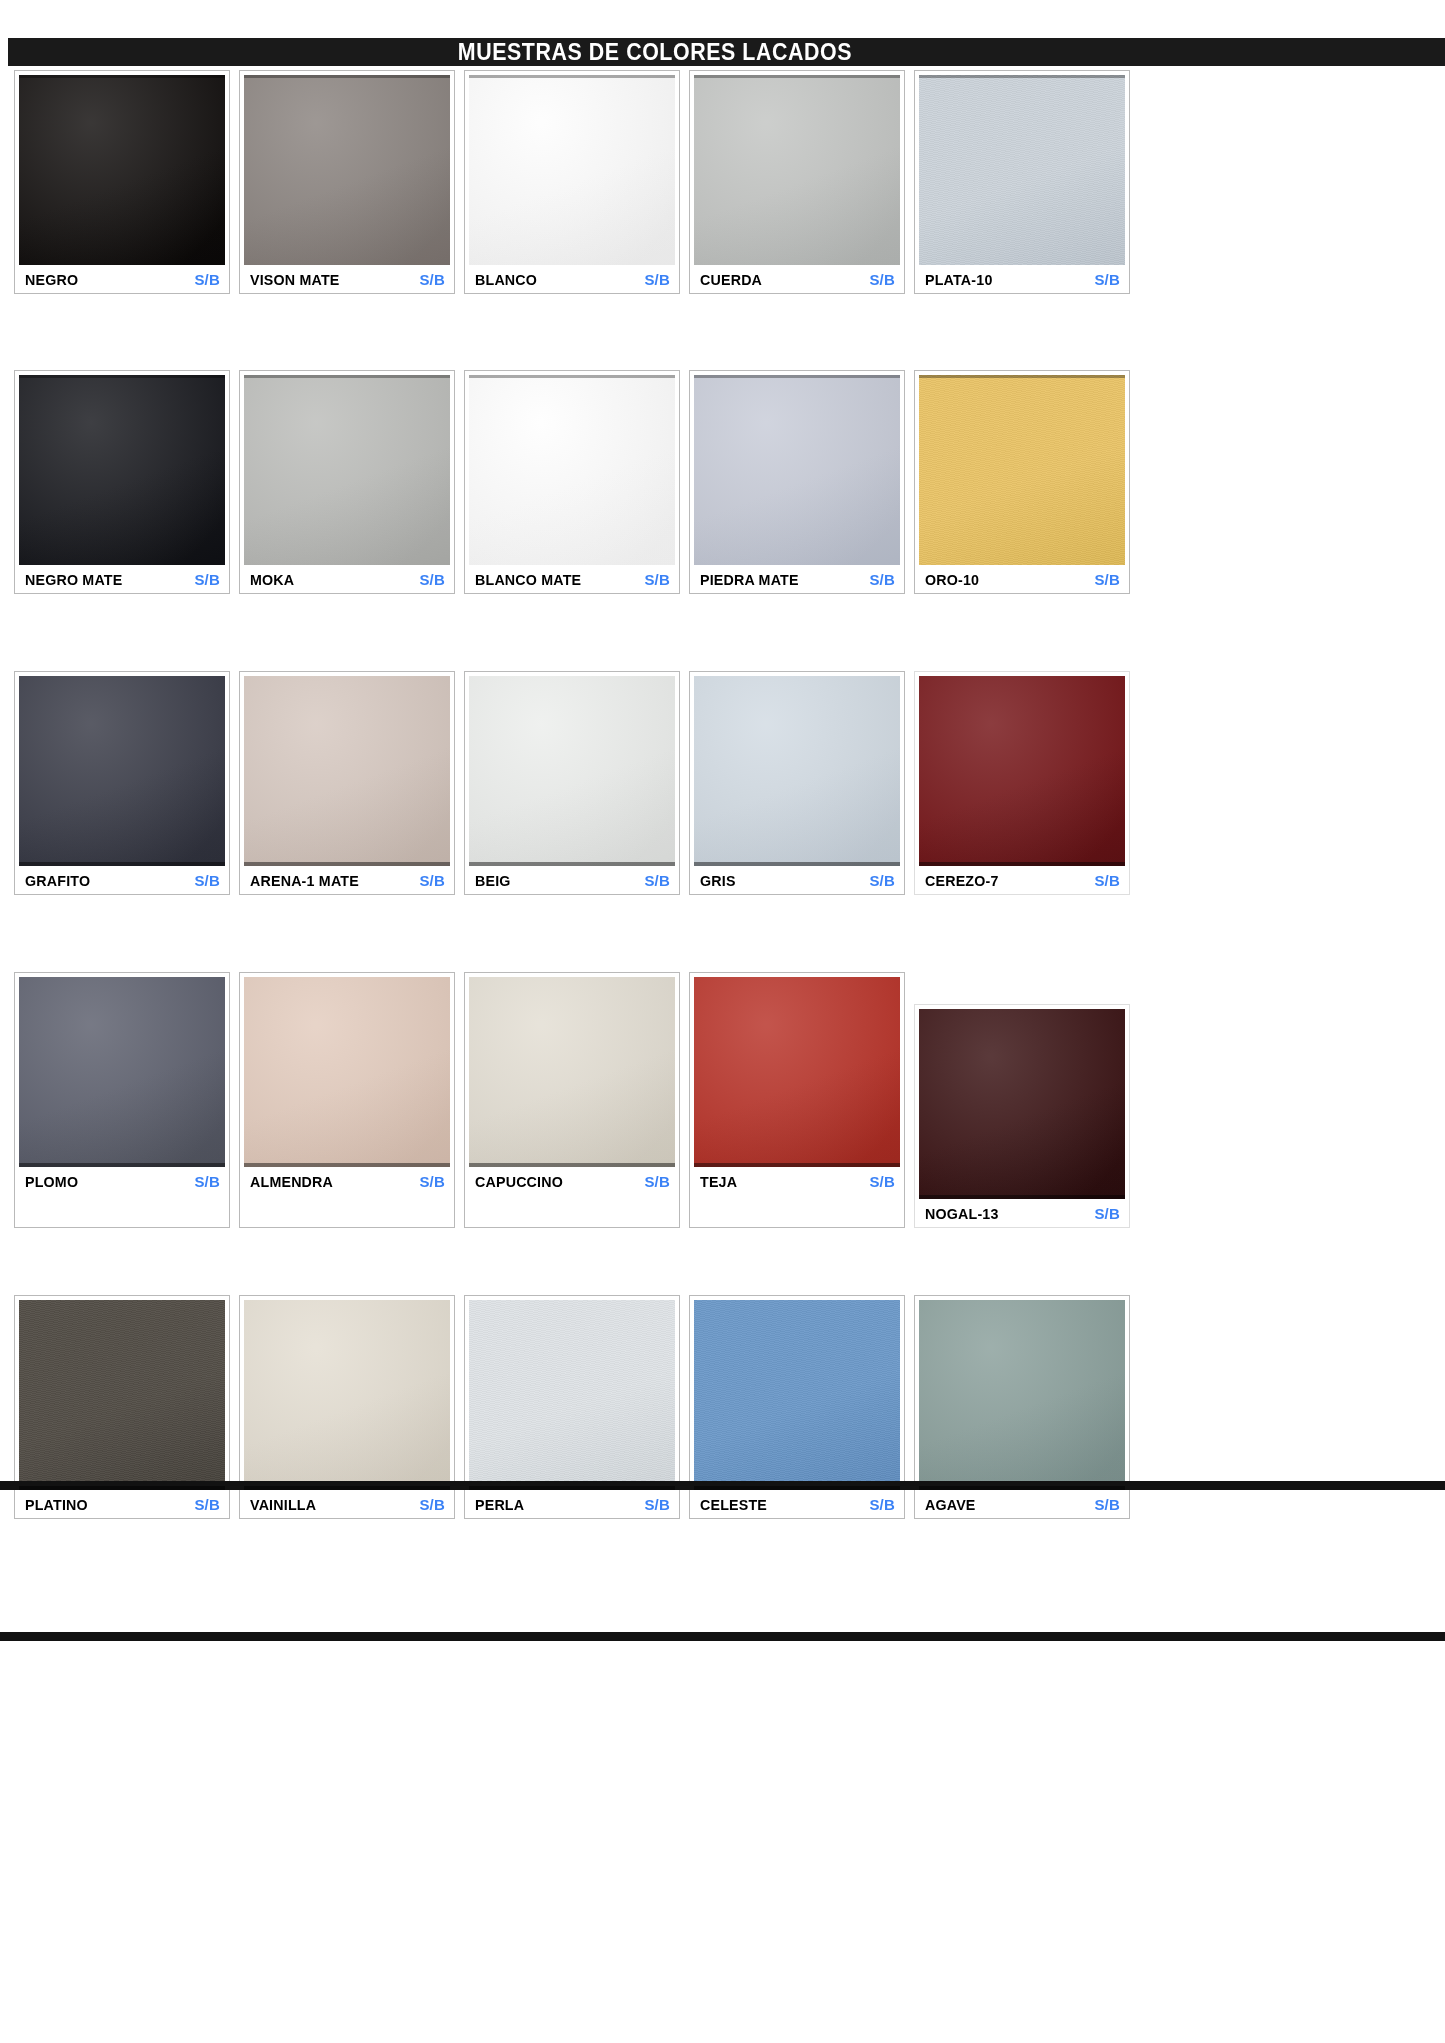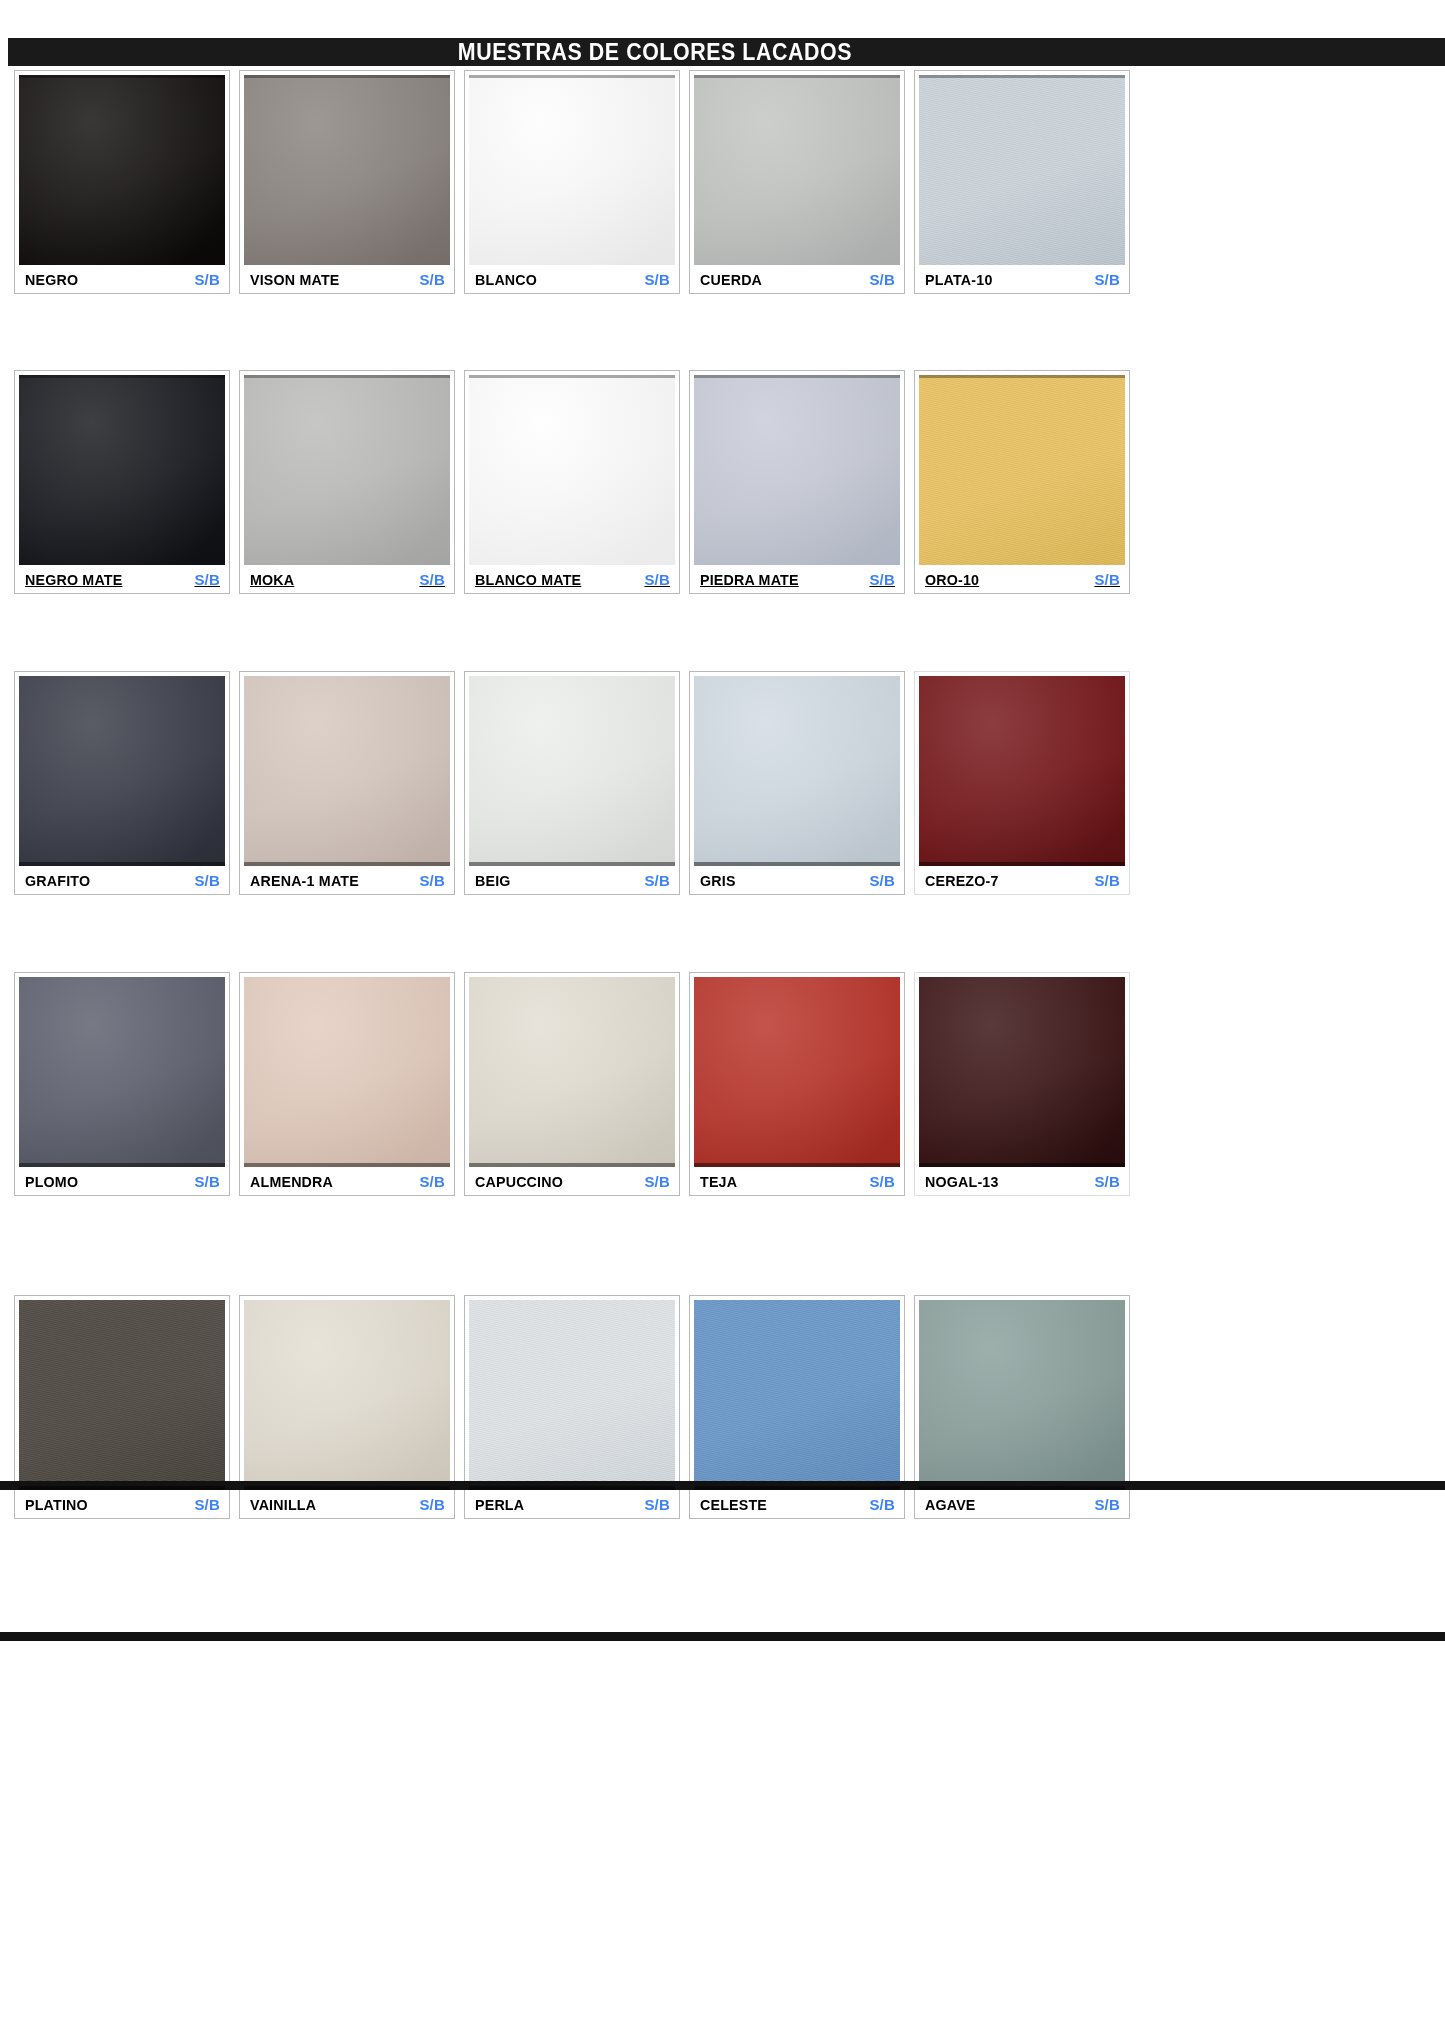--- a/index.html
+++ b/index.html
@@ -222,21 +222,21 @@
       <div class="cell last">
         <div class="swatch">
           <div class="swatch-inner tex-grain edge-top" style="background: linear-gradient(160deg, rgb(204, 211, 218) 0%, rgb(204, 211, 218) 55%, rgb(188, 197, 205) 100%);"></div>
         </div>
         <div class="label-band">
           <span class="label-name">PLATA-10</span>
           <span class="label-sb">S/B</span>
         </div>
       </div>
     </div>
-    <div class="row" style="position: absolute; left: 0px; top: 300px; text-decoration: underline;">
+    <div class="row" style="position: absolute; left: 0px; top: 300px;">
       <div class="cell">
         <div class="swatch">
           <div class="swatch-inner tex-soft edge-top" style="background: linear-gradient(160deg, rgb(25, 26, 31) 0%, rgb(25, 26, 31) 55%, rgb(15, 16, 20) 100%);"></div>
         </div>
         <div class="label-band">
           <span class="label-name">NEGRO MATE</span>
           <span class="label-sb">S/B</span>
         </div>
       </div>
       <div class="cell">
@@ -353,21 +353,21 @@
       </div>
       <div class="cell">
         <div class="swatch">
           <div class="swatch-inner tex-soft edge-dark" style="background: linear-gradient(160deg, rgb(184, 52, 42) 0%, rgb(184, 52, 42) 55%, rgb(165, 42, 33) 100%);"></div>
         </div>
         <div class="label-band">
           <span class="label-name">TEJA</span>
           <span class="label-sb">S/B</span>
         </div>
       </div>
-      <div class="cell last" style="border: 1px solid rgb(222, 222, 222); background: transparent;">
+      <div class="cell last" style="border: 1px solid rgb(222, 222, 222); background: transparent; margin-top: 32px;">
         <div class="swatch">
           <div class="swatch-inner tex-soft edge-dark" style="background: linear-gradient(160deg, rgb(59, 20, 21) 0%, rgb(59, 20, 21) 55%, rgb(42, 13, 14) 100%);"></div>
         </div>
         <div class="label-band">
           <span class="label-name">NOGAL-13</span>
           <span class="label-sb">S/B</span>
         </div>
       </div>
     </div>
     <div class="row" style="position: absolute; left: 0px; top: 1225px;">

